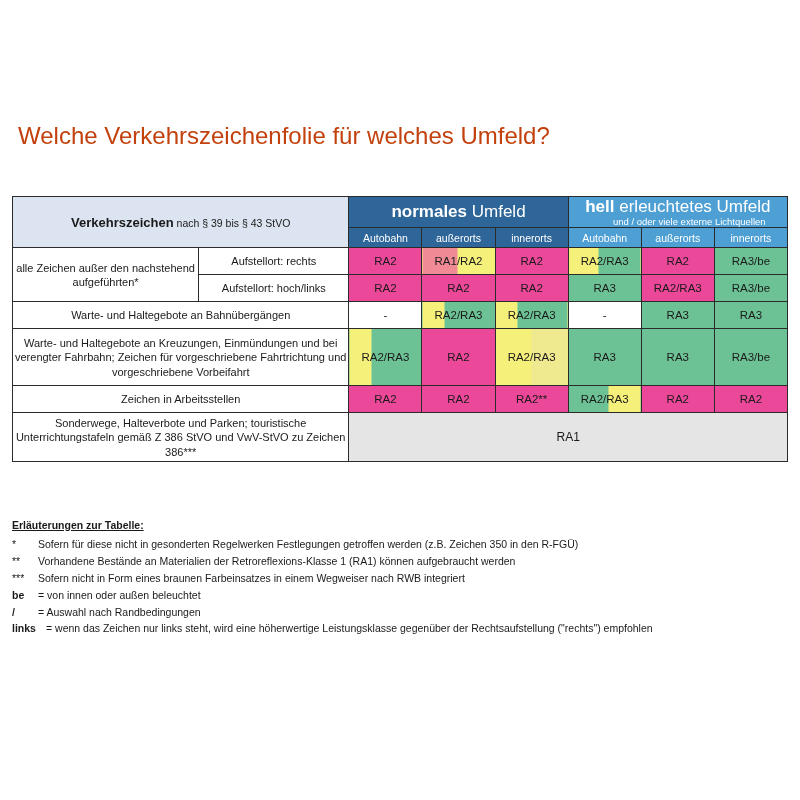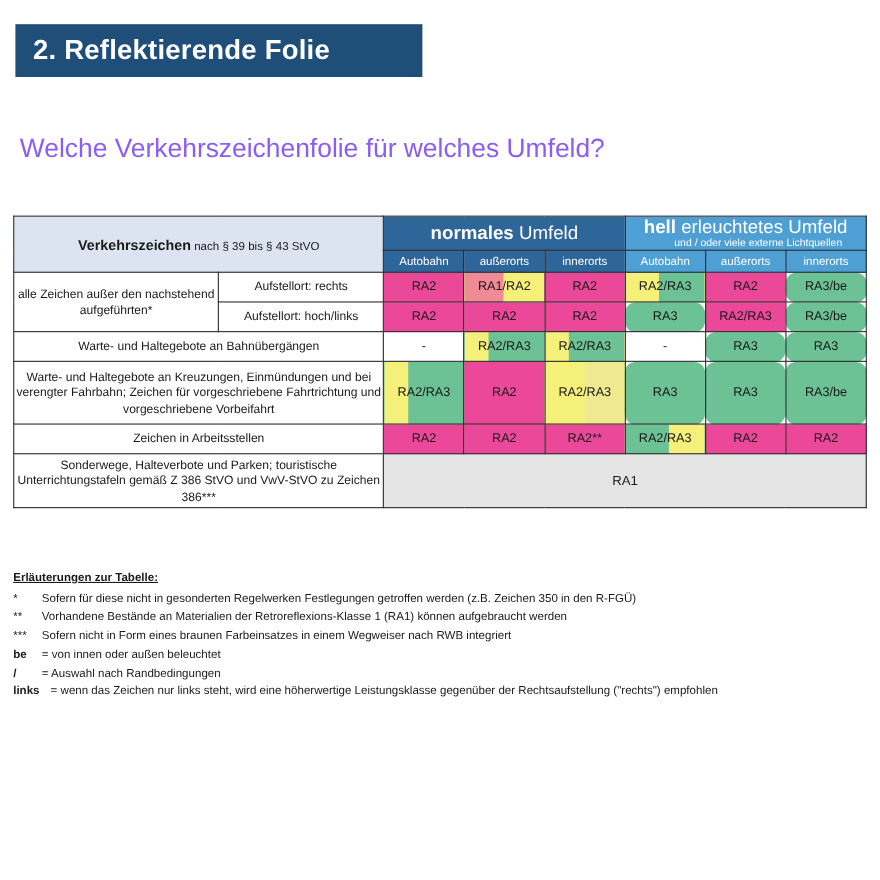--- a/index.html
+++ b/index.html
@@ -18,21 +18,21 @@
     background:#1f4e79;
     display:flex;align-items:center;
   }
   .header-bar .title{
     color:#ffffff;font-size:25px;font-weight:bold;margin-left:16px;letter-spacing:.2px;
   }
 
   
   .subtitle{
     position:absolute;left:18px;top:122px;
-    font-size:24px;color:#8b5cf6;
+    font-size:24px;color:#c2410c;
   }
 
   
   .tbl-wrap{position:absolute;left:12px;top:196px;width:776px;}
   table.matrix{
     border-collapse:collapse;width:776px;table-layout:fixed;
     font-size:11px;
   }
   table.matrix td,table.matrix th{
     border:1px solid #2b2b2b;
@@ -59,21 +59,21 @@
   .sub-hell{background:#4e9fd4;color:#fff;font-size:10.5px;height:19px;}
 
   .rowlabel{
     text-align:left;padding:5px 7px;font-size:11px;line-height:1.28;background:#fff;
   }
   .rowlabel-sub{
     text-align:left;padding:5px 7px;font-size:11px;background:#fff;
   }
   .cell{height:26px;font-size:11.5px;}
   .y{background:#ec4899;}
-  .g{background:#6cc295;border-radius:10px;}
+  .g{background:#6cc295;}
   .w{background:#ffffff;}
   .yg{background:linear-gradient(90deg,#f5f07a 0%,#f5f07a 42%,#6cc295 42%,#6cc295 100%);}
   .gy{background:linear-gradient(90deg,#6cc295 0%,#6cc295 55%,#f5f07a 55%,#f5f07a 100%);}
   .ry{background:linear-gradient(90deg,#f08a95 0%,#f08a95 48%,#f5f07a 48%,#f5f07a 100%);}
   .yy{background:linear-gradient(90deg,#f5f07a 0%,#f5f07a 50%,#efe98f 50%,#efe98f 100%);}
   .yg2{background:linear-gradient(90deg,#f5f07a 0%,#f5f07a 30%,#6cc295 30%,#6cc295 100%);}
   .big-r{background:#e5e5e5;height:48px;font-size:12px;}
 
   
   .notes{position:absolute;left:12px;top:518px;width:780px;font-size:10.5px;line-height:1.42;}
@@ -83,23 +83,20 @@
   .notes .mark.b{font-weight:bold;}
   .notes .mark.w{width:34px;flex:0 0 34px;font-weight:bold;}
   .notes .txt{flex:1;}
   .source{position:absolute;left:12px;top:650px;font-size:10.5px;line-height:1.45;color:#222;}
 </style>
 </head>
 <body>
 
 <div class="page">
 
-  <div class="header-bar">
-    <div class="title">2. Reflektierende Folie</div>
-  </div>
 
   <div class="subtitle">Welche Verkehrszeichenfolie für welches Umfeld?</div>
 
   <div class="tbl-wrap">
     <table class="matrix">
       <colgroup>
         <col style="width:186px">
         <col style="width:150px">
         <col style="width:73px">
           <col style="width:73px">

